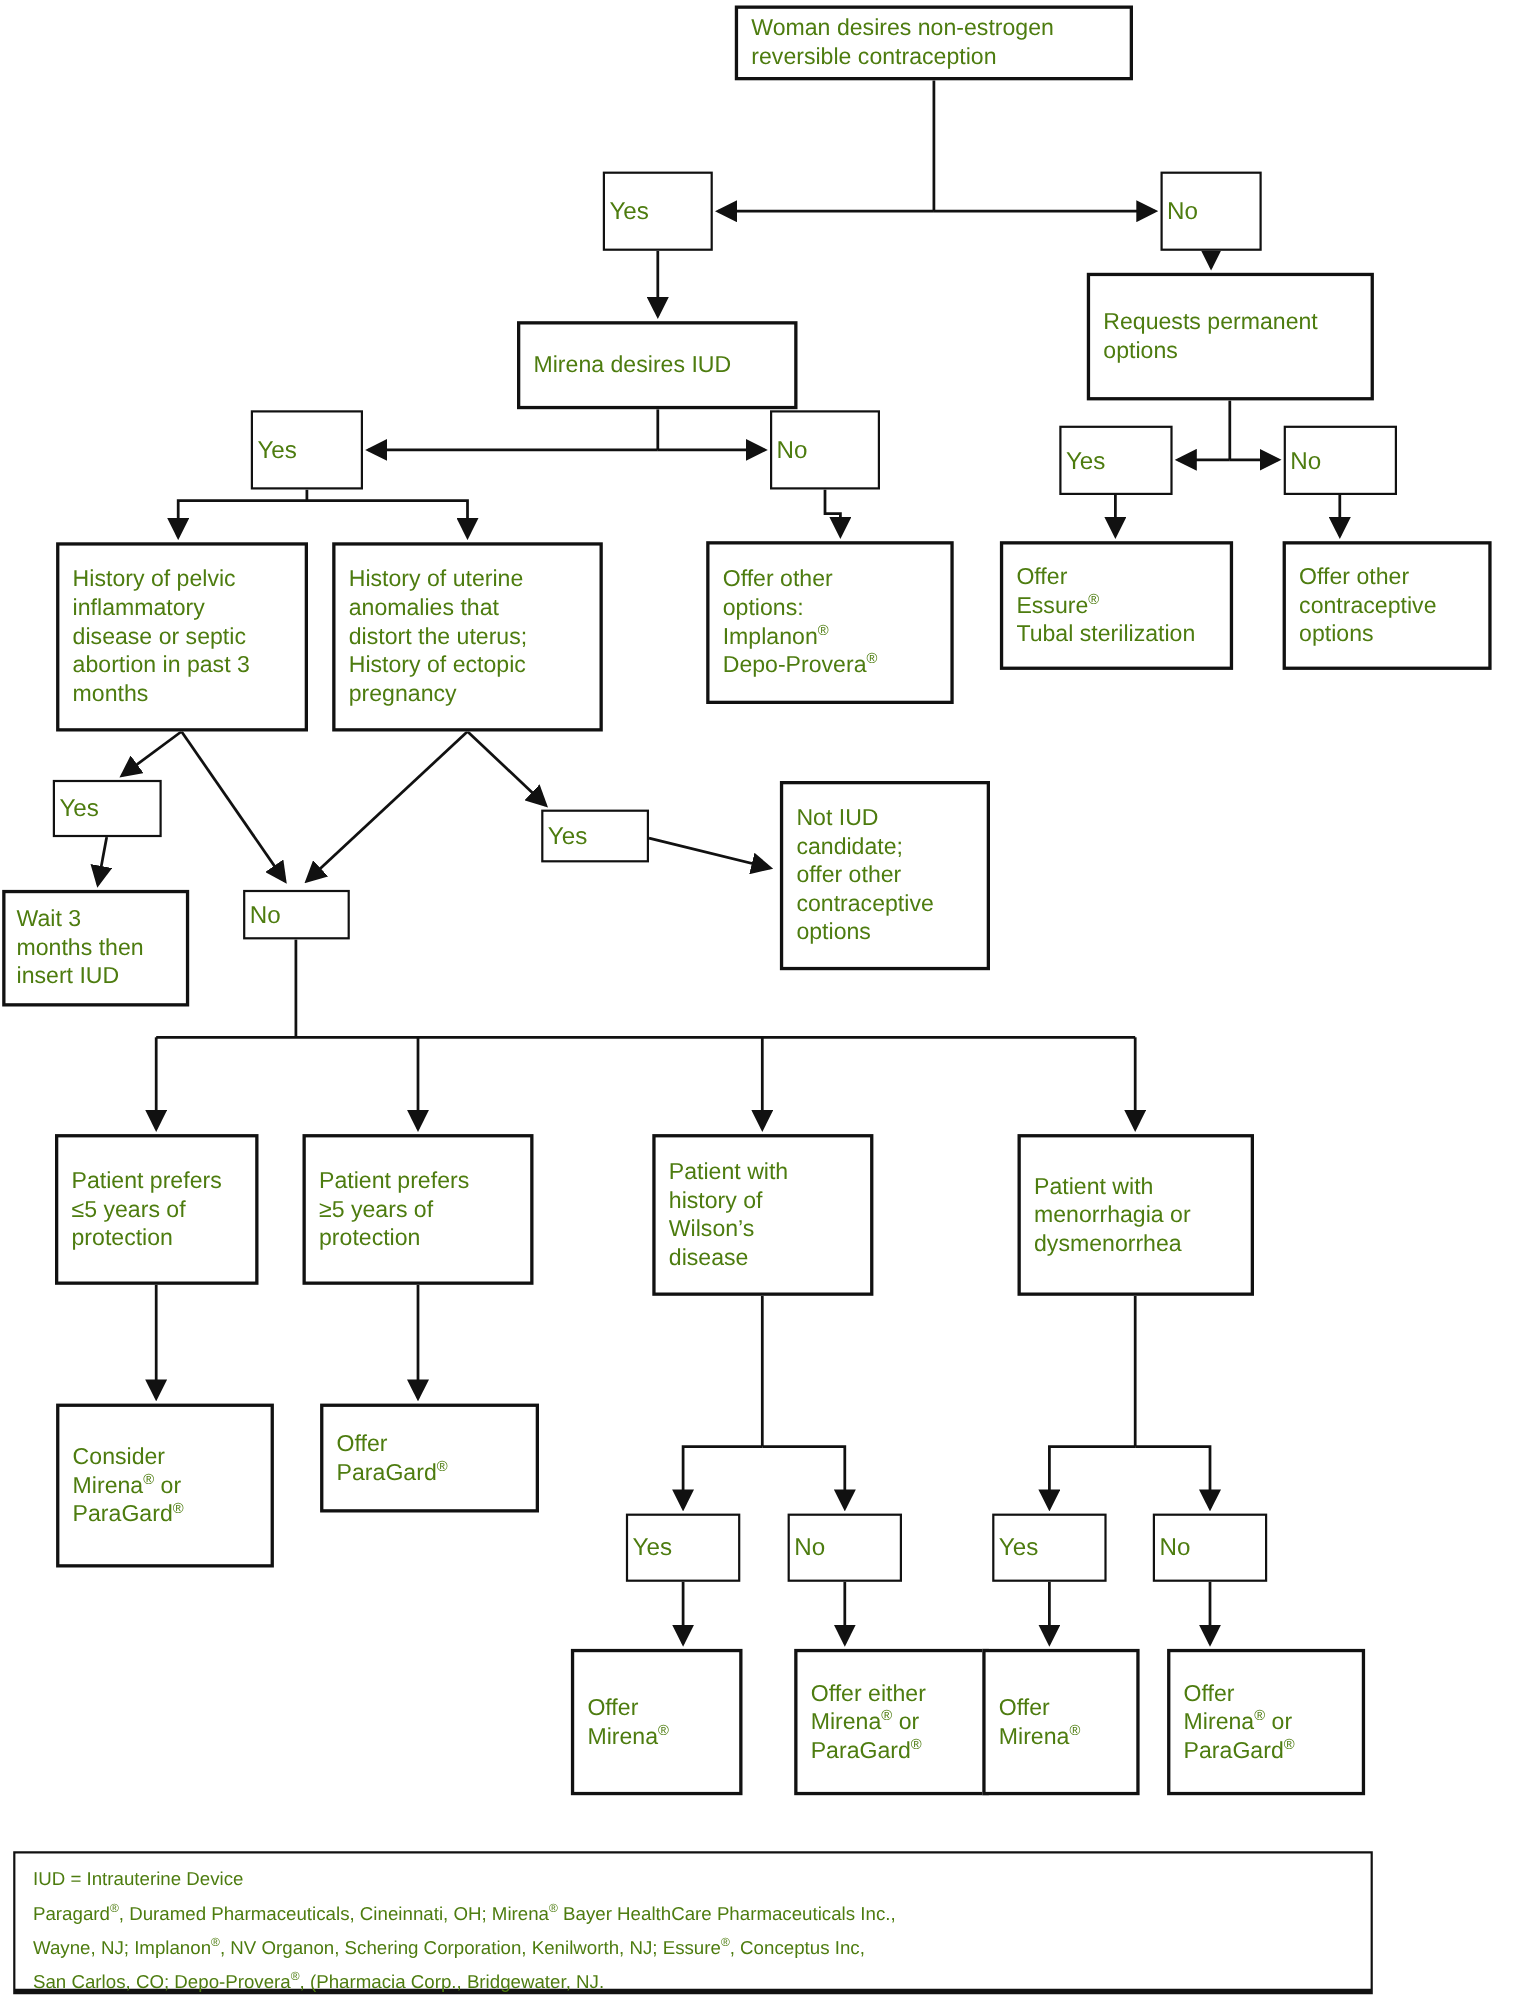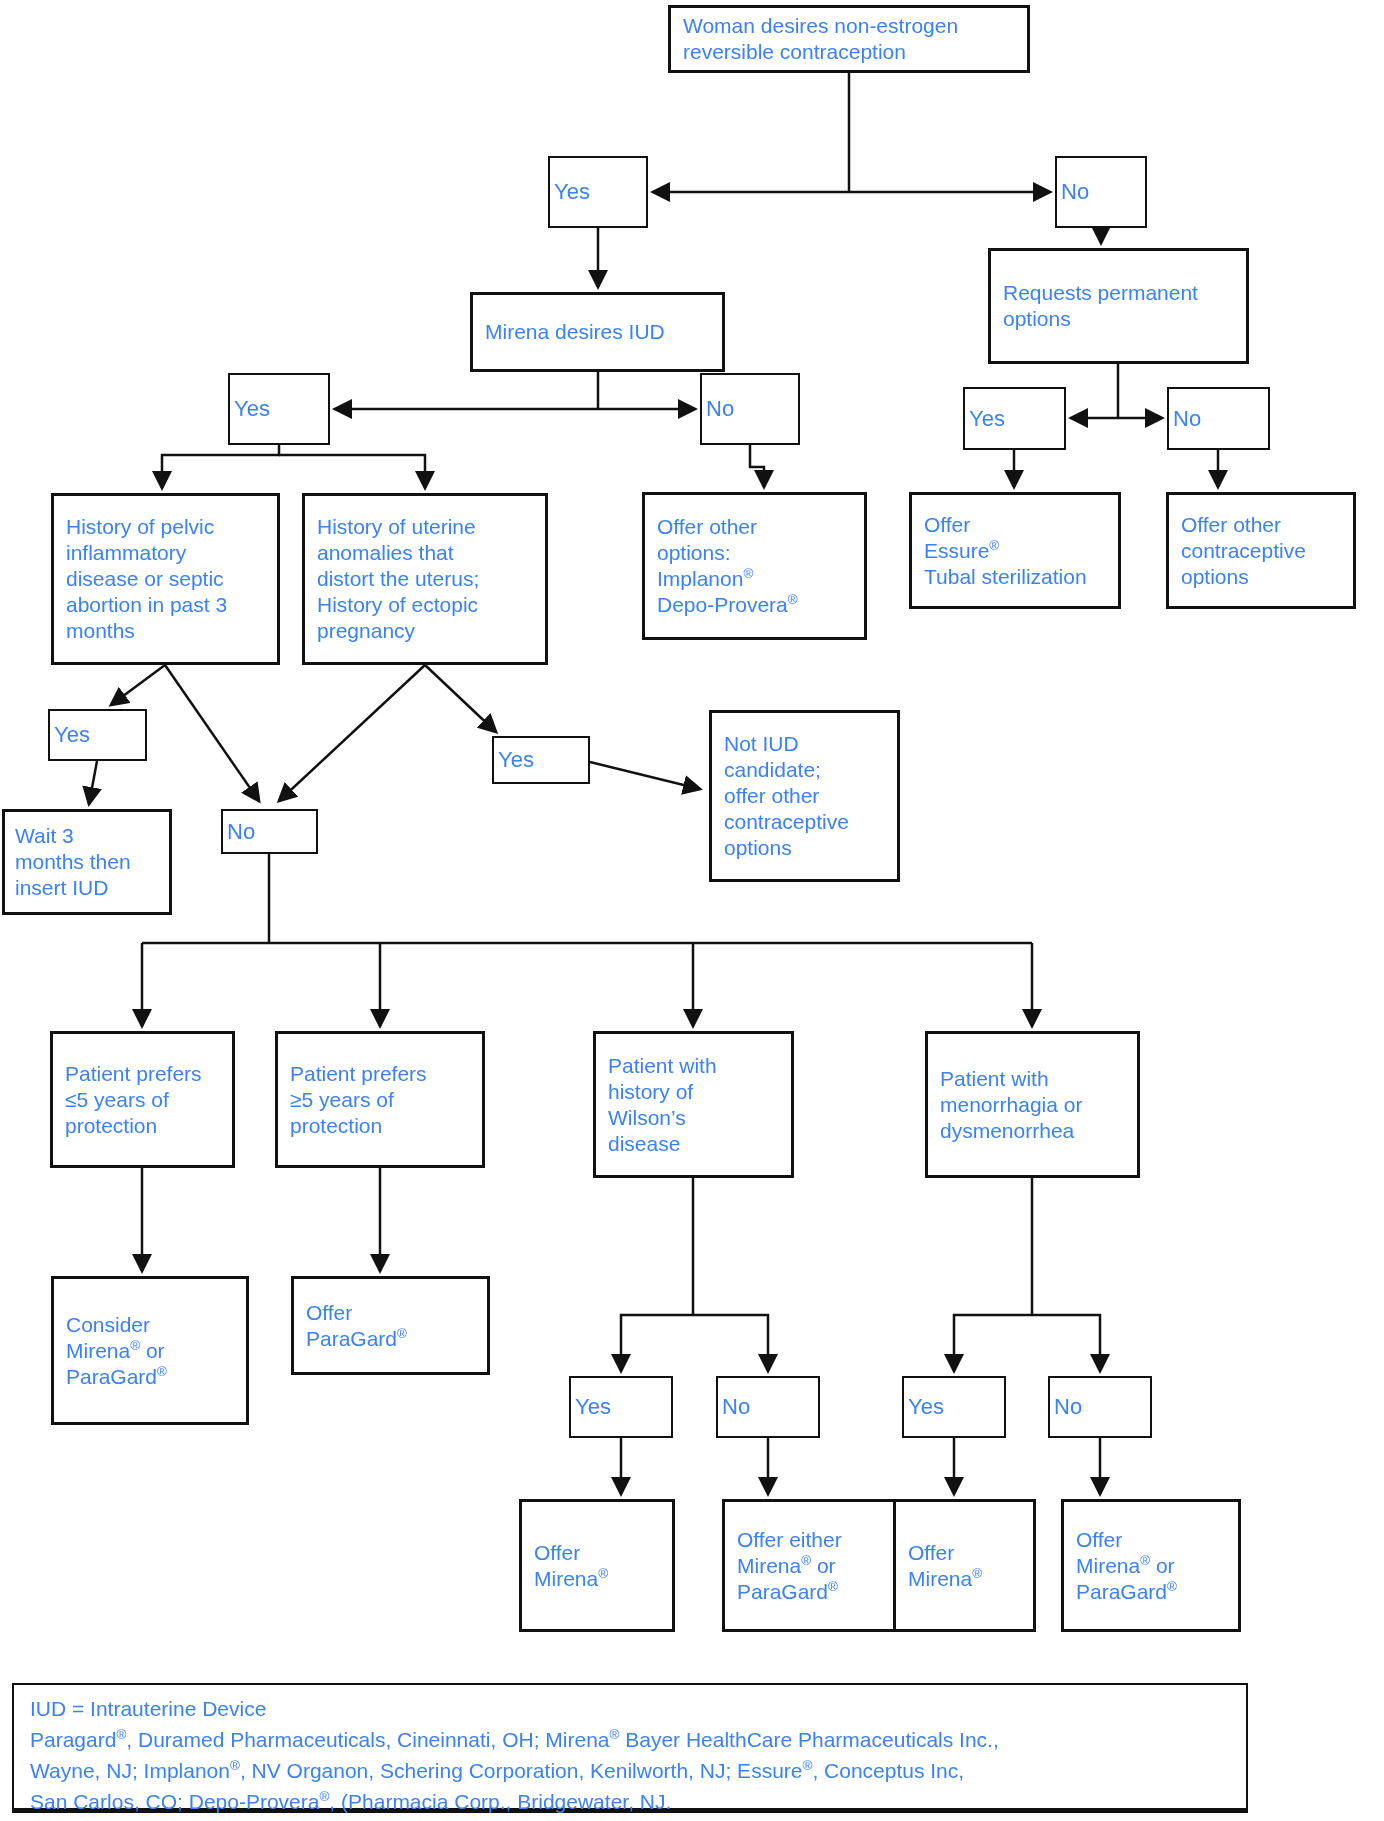--- a/index.html
+++ b/index.html
@@ -1,42 +1,42 @@
 <!DOCTYPE html>
 <html><head>
 <meta charset="utf-8">
 <style>
   html,body { margin:0; padding:0; background:#ffffff; }
   .diagram {
     position:relative;
     width:1216px; height:1821px;
     background:#ffffff;
     font-family:"Liberation Sans", sans-serif;
-    color:#3b82f6;
+    color:#4d7c0f;
   }
   svg.wires { position:absolute; left:0; top:0; width:1384px; height:1821px; }
   .node {
     position:absolute;
     box-sizing:border-box;
     border:3px solid #111111;
     background:#ffffff;
     display:flex; align-items:center;
     font-size:21px; line-height:26px;
     padding:6px 12px;
     white-space:nowrap;
   }
   .node.wrap { white-space:normal; }
   .node.c { justify-content:flex-start; text-align:center; padding:4px; }
   .node.yn { border-width:2.5px; font-size:22px; }
   sup.reg { font-size:64%; line-height:0; vertical-align:super; }
   .legend {
     position:absolute; box-sizing:border-box;
     border:2px solid #111111; border-bottom-width:5px;
     background:#ffffff;
-    font-size:21px; line-height:31px;
+    font-size:17px; line-height:31px;
     padding:8px 16px;
   }
 </style>
 </head>
 <body>
 
 <div class="diagram">
 
   <svg class="wires" viewBox="0 0 1384 1821" fill="none" stroke="#111111" stroke-width="2.5">
     <defs>

